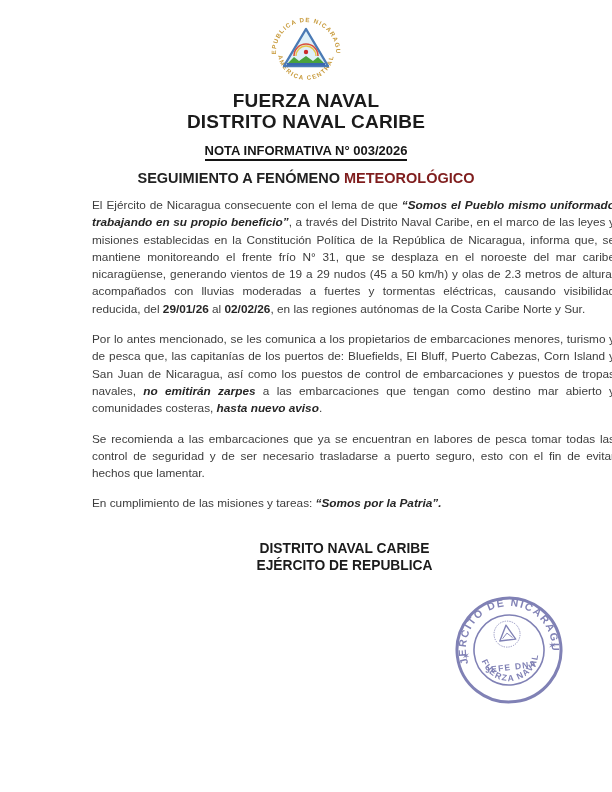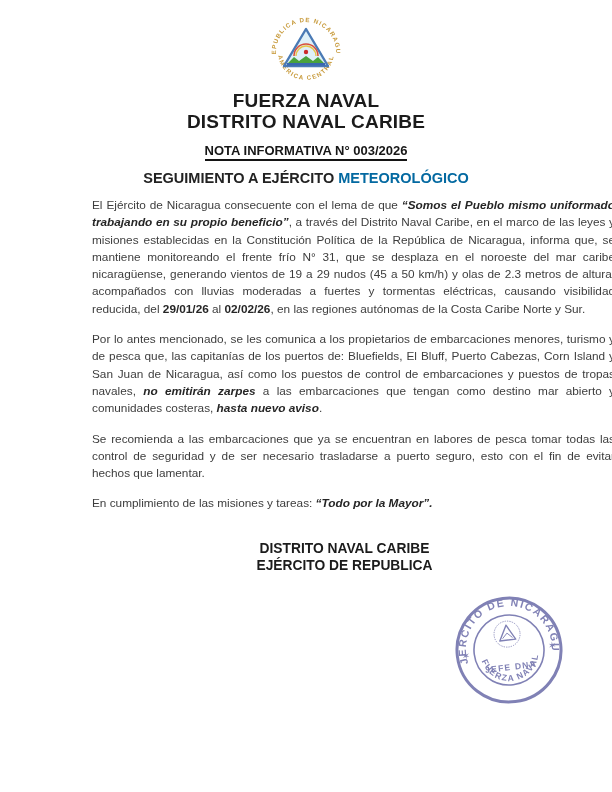--- a/index.html
+++ b/index.html
@@ -7,21 +7,21 @@
     position:relative; width:612px; height:792px; background:#ffffff;
     font-family:"Liberation Sans", sans-serif; color:#3d3d3d; overflow:hidden;
     margin:0 auto;
   }
   .header { position:absolute; top:12px; left:0; width:612px; text-align:center; }
   .emblem { display:block; margin:0 auto; }
   .title-block { margin-top:2px; line-height:21px; font-size:19px; font-weight:bold; color:#1b1b1b; letter-spacing:.2px; }
   .nota { margin-top:11px; font-size:13px; font-weight:bold; color:#161616; }
   .nota .underline { display:inline-block; border-bottom:2px solid #141414; padding-bottom:1px; }
   .subject { margin-top:9px; font-size:14.5px; font-weight:bold; color:#222222; }
-  .subject .gray { color:#0369a1; }
+  .subject .gray { color:#7f1d1d; }
 
   .body-text {
     position:absolute; top:197px; left:60px; width:523px;
     font-size:11.8px; line-height:17.3px; text-align:justify; color:#3d3d3d;margin-left:32px;
   }
   .body-text p { margin:0 0 13px 0; }
   .bi { font-weight:bold; font-style:italic; color:#262626; }
   .bd { font-weight:bold; color:#262626; }
 
   .signature {
@@ -67,38 +67,38 @@
     <div class="title-block">
       <div>FUERZA NAVAL</div>
       <div>DISTRITO NAVAL CARIBE</div>
     </div>
 
     <div class="nota">
       <span class="underline">NOTA INFORMATIVA N° 003/2026</span>
     </div>
 
     <div class="subject">
-      <span>SEGUIMIENTO A EJÉRCITO </span><span class="gray">METEOROLÓGICO</span>
+      <span>SEGUIMIENTO A FENÓMENO </span><span class="gray">METEOROLÓGICO</span>
     </div>
   </div>
 
   <div class="body-text">
 
     <p>
       <span>El Ejército de Nicaragua consecuente con el lema de que </span><span class="bi">“Somos el Pueblo mismo uniformado trabajando en su propio beneficio”</span><span>, a través del Distrito Naval Caribe, en el marco de las leyes y misiones establecidas en la Constitución Política de la República de Nicaragua, informa que, se mantiene monitoreando el frente frío N° 31, que se desplaza en el noroeste del mar caribe nicaragüense, generando vientos de 19 a 29 nudos  (45 a 50 km/h) y olas de 2.3 metros de altura, acompañados con lluvias moderadas a fuertes y tormentas eléctricas, causando visibilidad reducida, del </span><span class="bd">29/01/26</span><span> al </span><span class="bd">02/02/26</span><span>, en las regiones autónomas de la Costa Caribe Norte y Sur.</span>
     </p>
 
     <p>
       <span>Por lo antes mencionado, se les comunica a los propietarios de embarcaciones menores, turismo y de pesca que, las capitanías de los puertos de: Bluefields, El Bluff, Puerto Cabezas, Corn Island y San Juan de Nicaragua, así como los puestos de control de embarcaciones y puestos de tropas navales, </span><span class="bi">no emitirán zarpes</span><span> a las embarcaciones que tengan como destino mar abierto y comunidades costeras, </span><span class="bi">hasta nuevo aviso</span><span>.</span>
     </p>
 
     <p>Se recomienda a las embarcaciones que ya se encuentran en labores de pesca tomar todas las control de seguridad y de ser necesario trasladarse a puerto seguro, esto con el fin de evitar hechos que lamentar.</p>
 
     <p>
-      <span>En cumplimiento de las misiones y tareas: </span><span class="bi">“Todo por la Mayor”.</span>
+      <span>En cumplimiento de las misiones y tareas: </span><span class="bi">“Somos por la Patria”.</span>
     </p>
 
 
 
     <div class="signature">
       <div>DISTRITO NAVAL CARIBE</div>
       <div>EJÉRCITO DE REPUBLICA</div>
     </div>
   </div>
 

